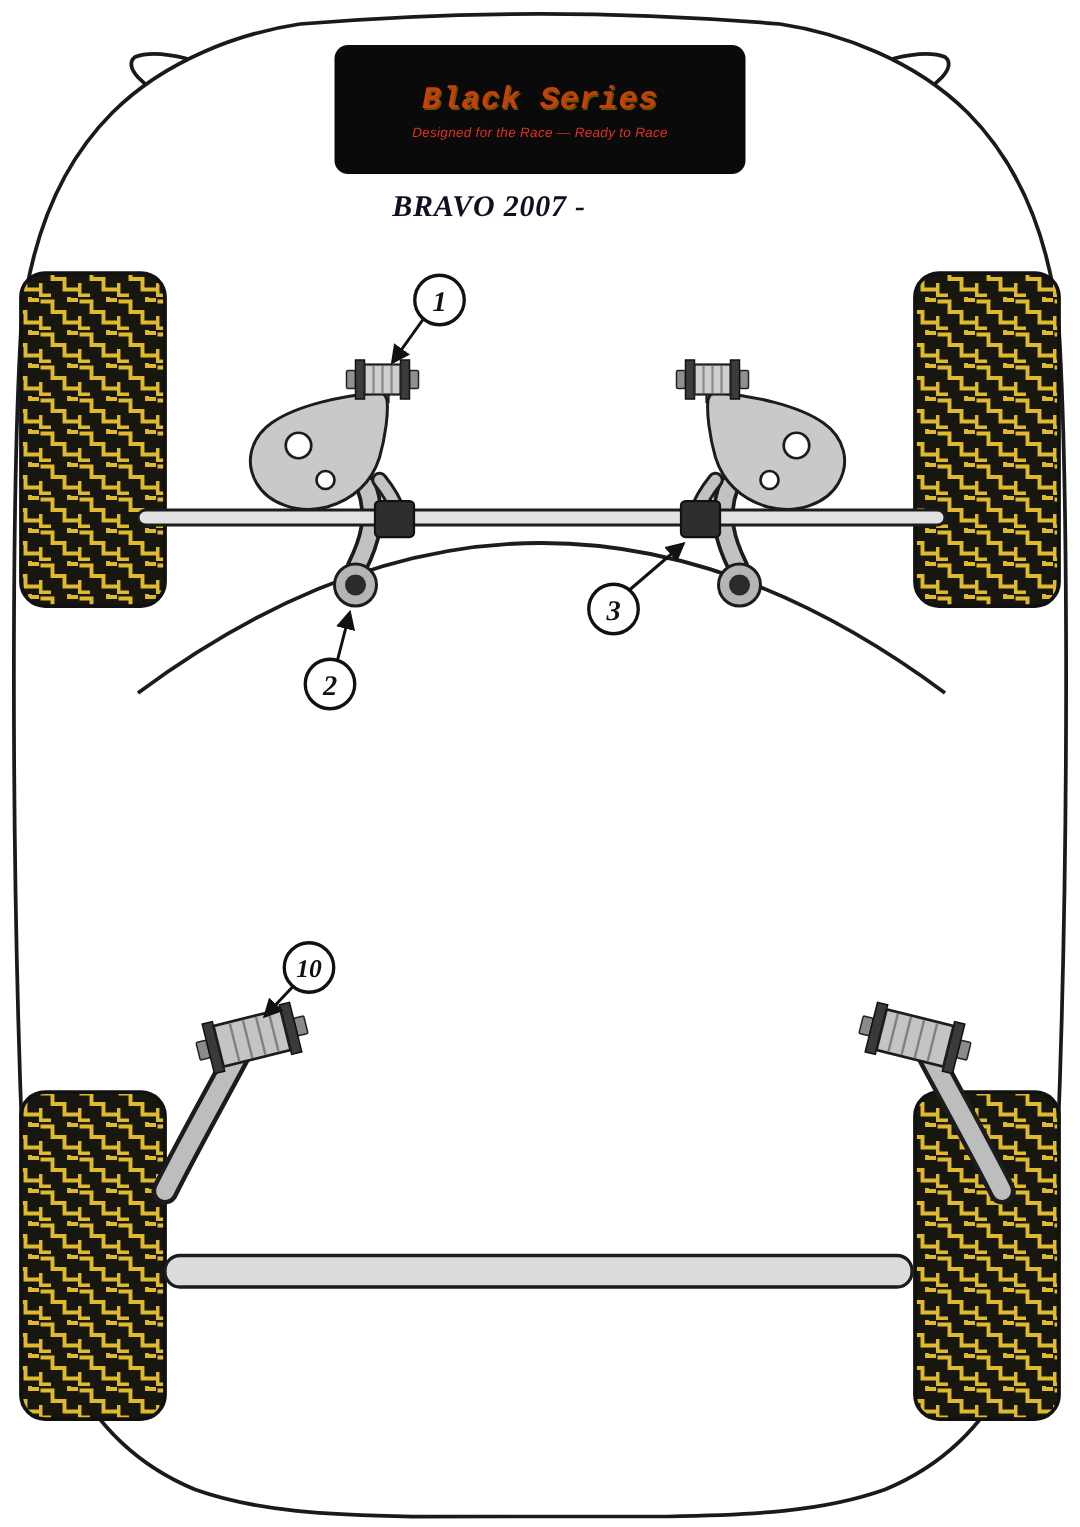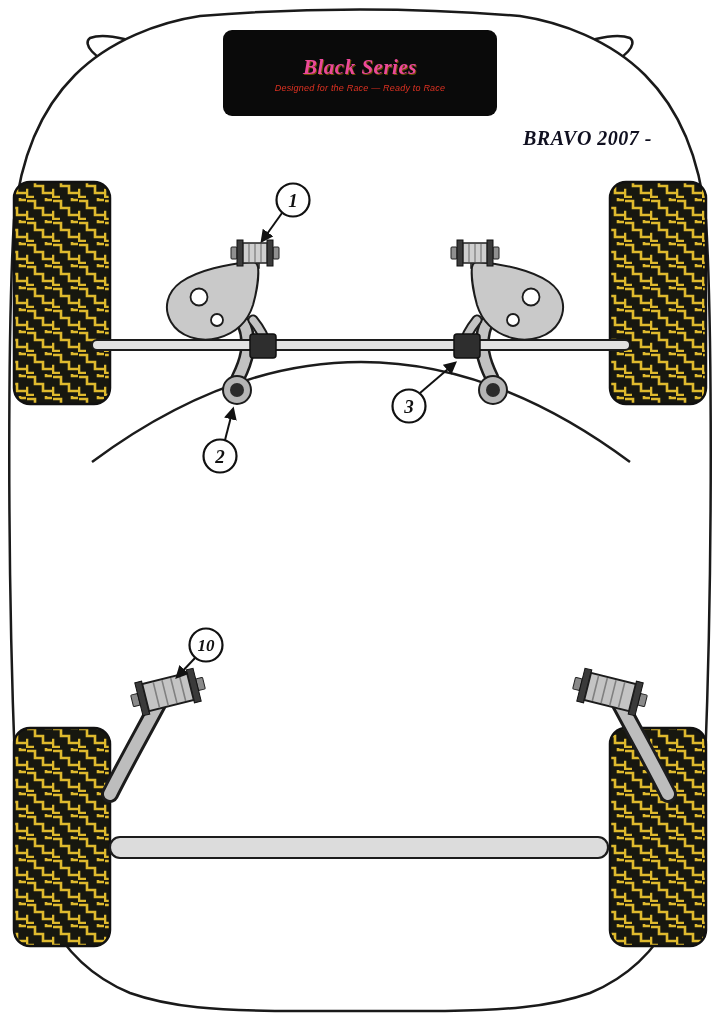--- a/index.html
+++ b/index.html
@@ -24,39 +24,39 @@
   }
   .brand {
     font-family: "Liberation Sans", sans-serif;
     font-style: italic; font-weight: 800;
     font-size: 37px; line-height: 1;
     letter-spacing: 1px;
     color: #f2f2f2;
     text-shadow: 0 2px 1px #5a5a5a, 0 -1px 0 #ffffff;
   }
   .series {
-    font-family: Liberation Serif, serif;
+    font-family: Liberation Mono, monospace;
     font-style: italic; font-weight: 800;
     font-size: 21px; line-height: 1;
     margin-top: 2px;
     letter-spacing: 0.5px;
-    color: #ec4899;
+    color: #c2410c;
     text-shadow: 1px 1px 0 #6b4e00;
   }
   .tagline {
     font-family: "Liberation Sans", sans-serif;
     font-style: italic;
     font-size: 9px; line-height: 1;
     margin-top: 6px;
     letter-spacing: 0.2px;
     color: #e03222;
   }
   #model {
     position: absolute; top: 127px; left: 0;
-    width: 652px; text-align: right;
+    width: 652px; text-align: center;
     font-family: "Liberation Serif", serif;
     font-style: italic; font-weight: 700;
     font-size: 20px;
     color: #101020;
     letter-spacing: 0.5px;
   }
   .callout-num {
     font-family: "Liberation Serif", serif;
     font-style: italic; font-weight: 700;
     font-size: 19px;

